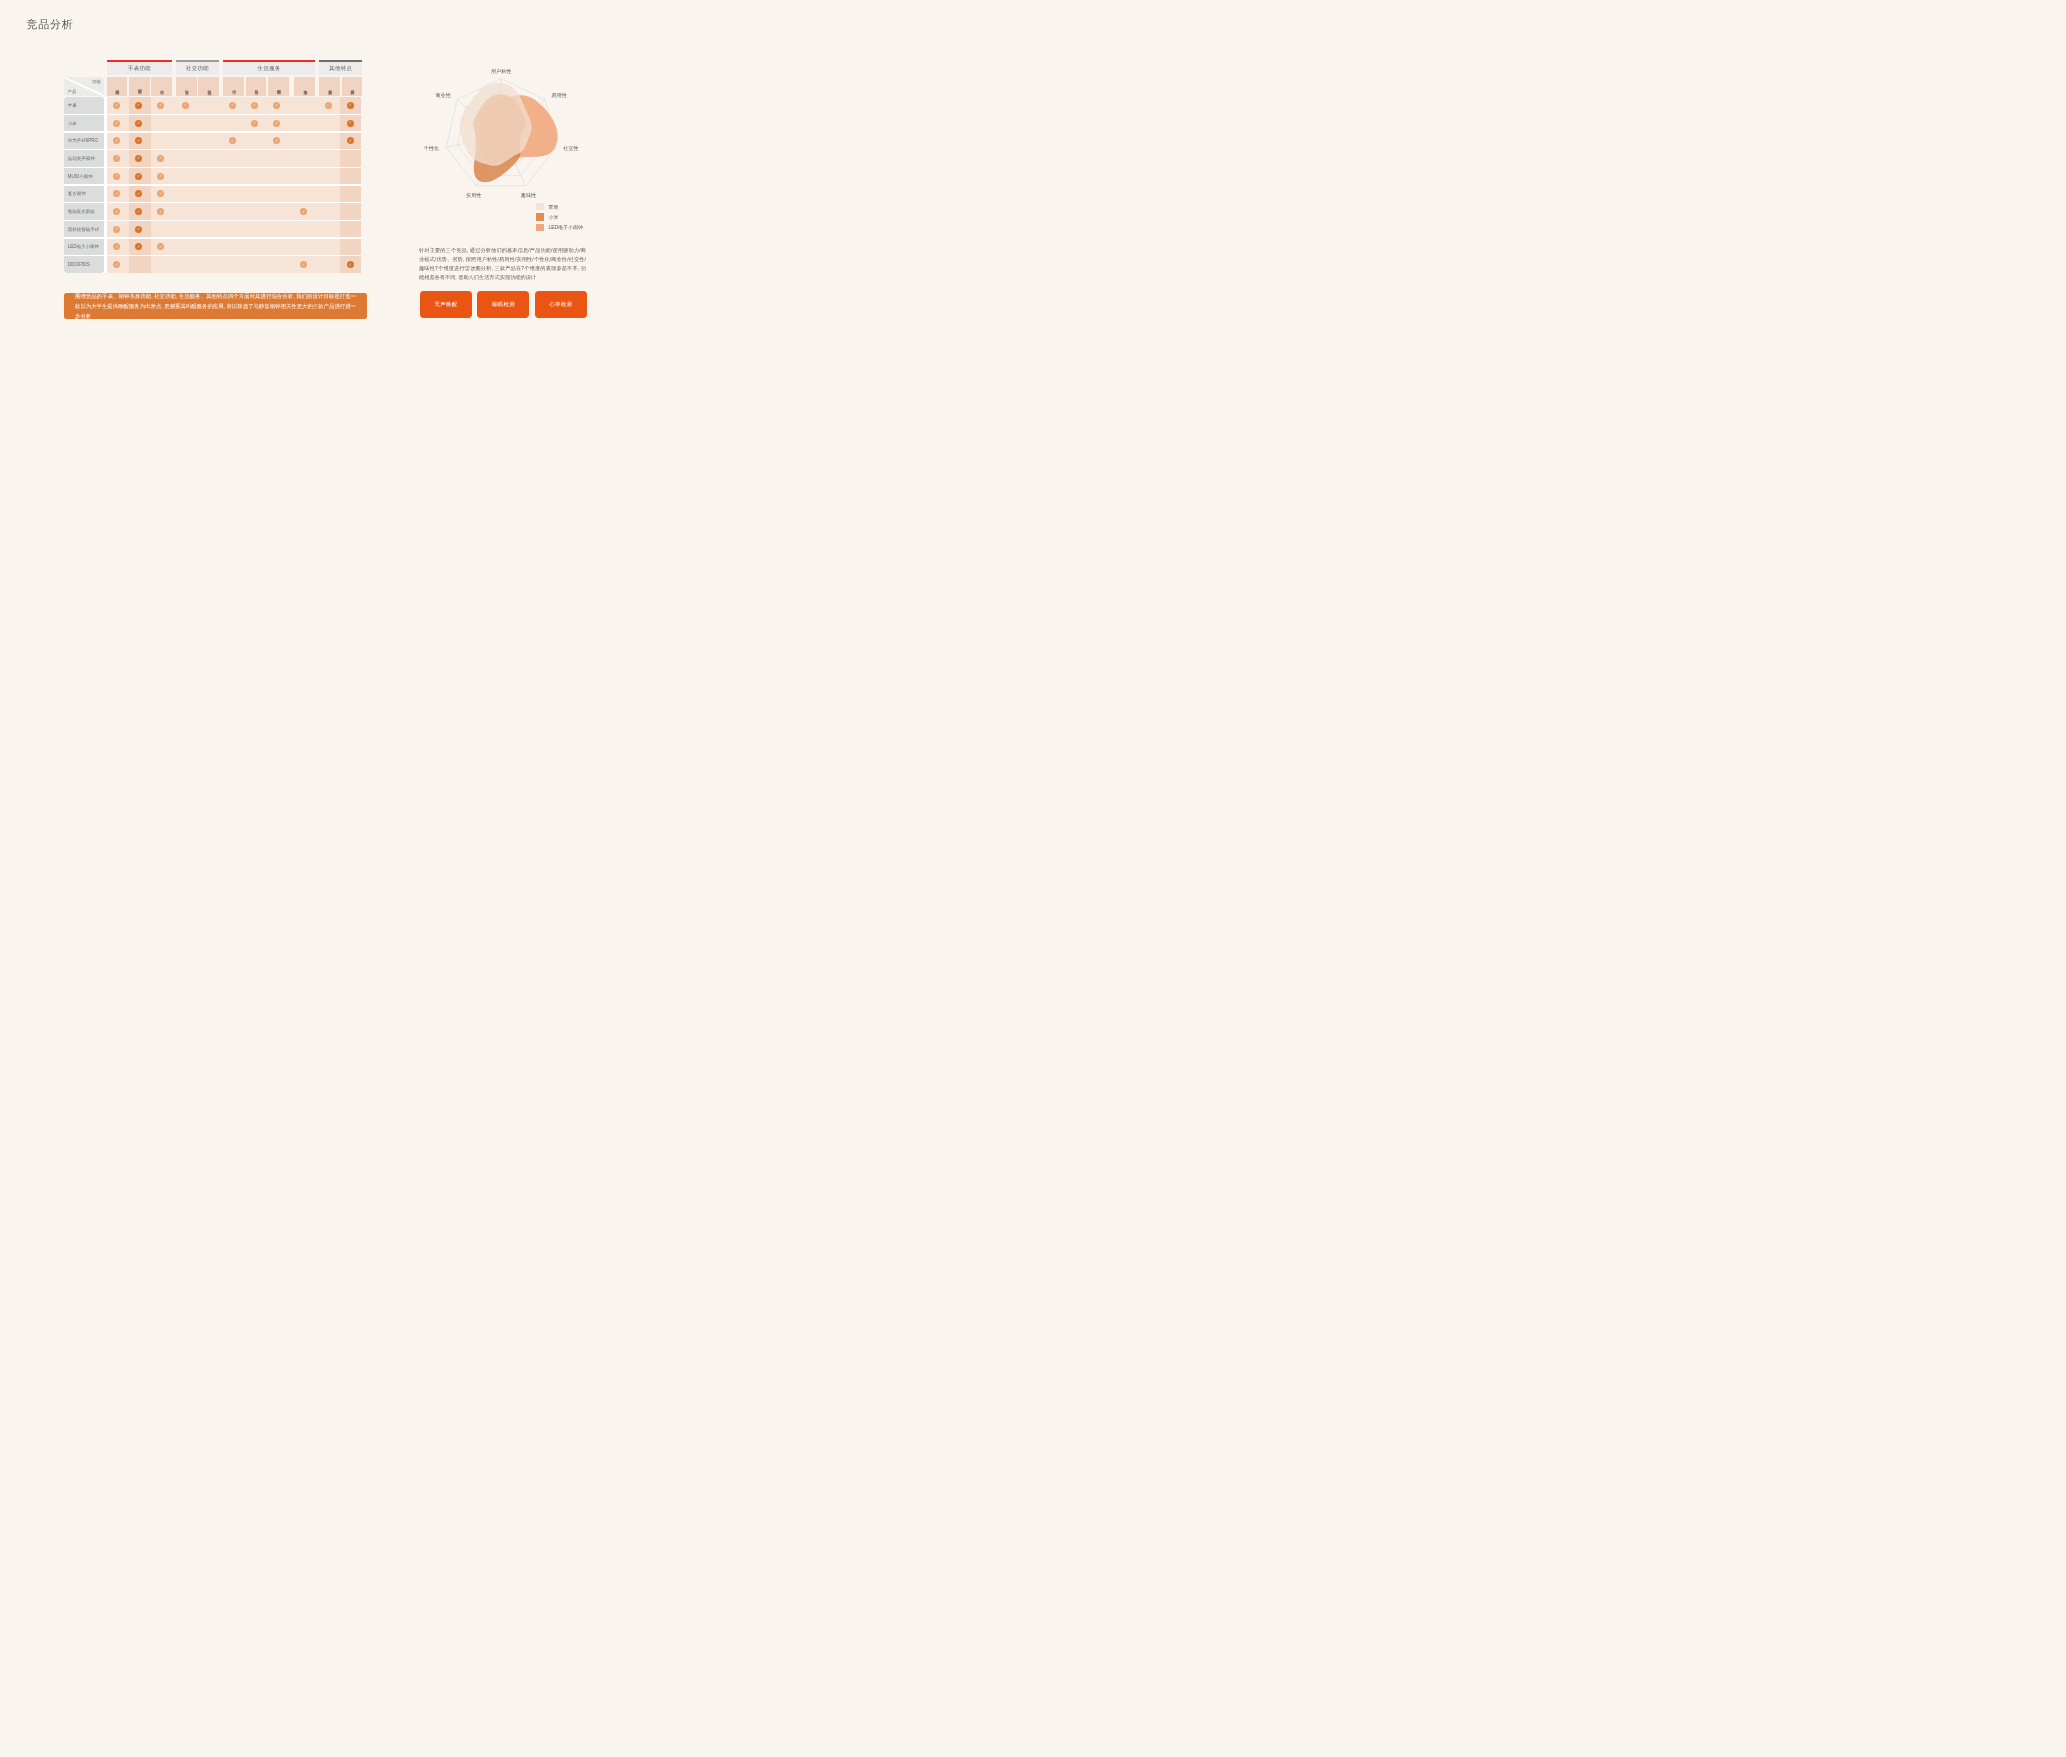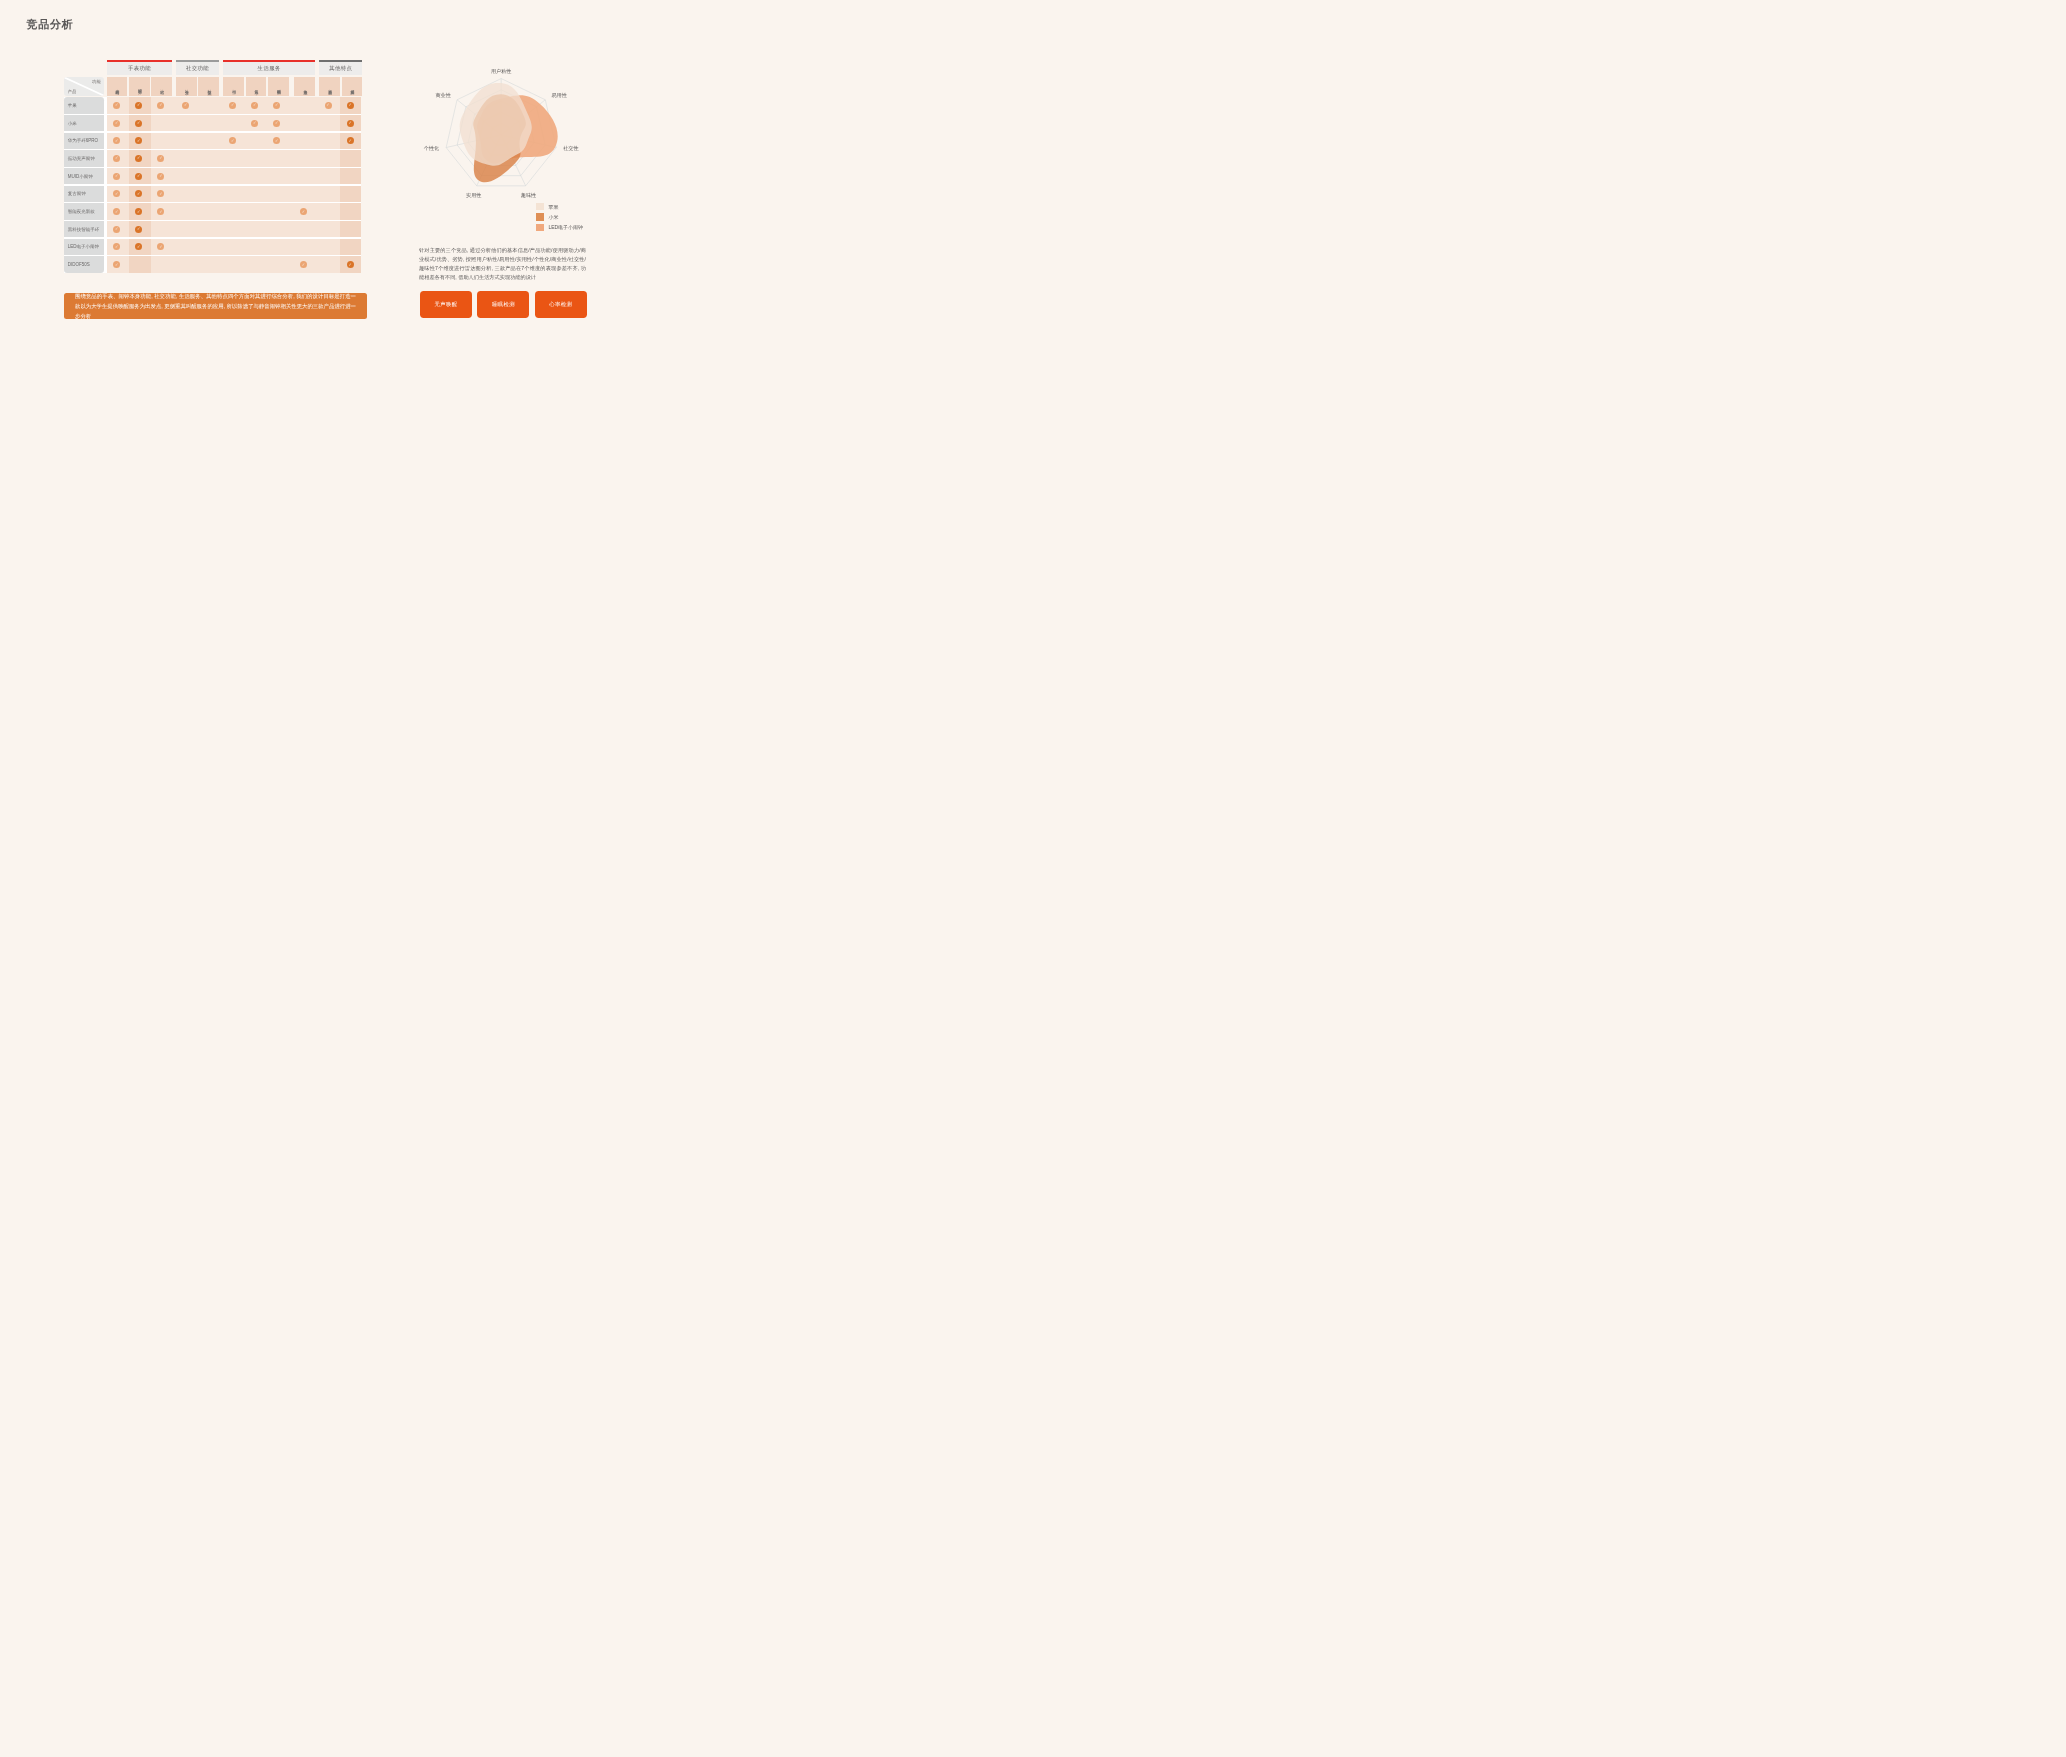--- a/index.html
+++ b/index.html
@@ -1,19 +1,19 @@
 <!DOCTYPE html>
 <html style="font-size:6.6px"><head>
 <meta charset="utf-8">
 <style>
   html,body { margin:0; padding:0; background:#FAF4EE; }
   body { font-family:"Liberation Sans","DejaVu Sans",sans-serif; color:#595757; }
   .page { position:relative; width:648px; height:364px; background:#FAF4EE; overflow:hidden; }
 
-  .title { position:absolute; left:26.4px; top:16.5px; font-size:11px; font-weight:bold; letter-spacing:0.8px; color:#595757; }
+  .title { position:absolute; left:26.4px; top:16.5px; font-size:11px; font-weight:normal; letter-spacing:0.8px; color:#595757; }
 
   
   .matrix { position:absolute; left:64px; top:60px; }
   .m-groups { display:flex; margin-left:43px; margin-bottom:1.7px; }
   .m-group { position:relative; background:#EDECEB; height:15.3px; box-sizing:border-box; }
   .g-bar { height:1.7px; width:100%; }
   .g-label { text-align:center; font-size:5.4px; line-height:13px; color:#595757; letter-spacing:0.4px; }
 
   .m-cols { display:flex; margin-bottom:1.2px; }
   .m-corner { position:relative; width:40px; height:19px; margin-right:2.5px; background:#EBEBEA; border-radius:3.3px; overflow:hidden; flex:none; }

